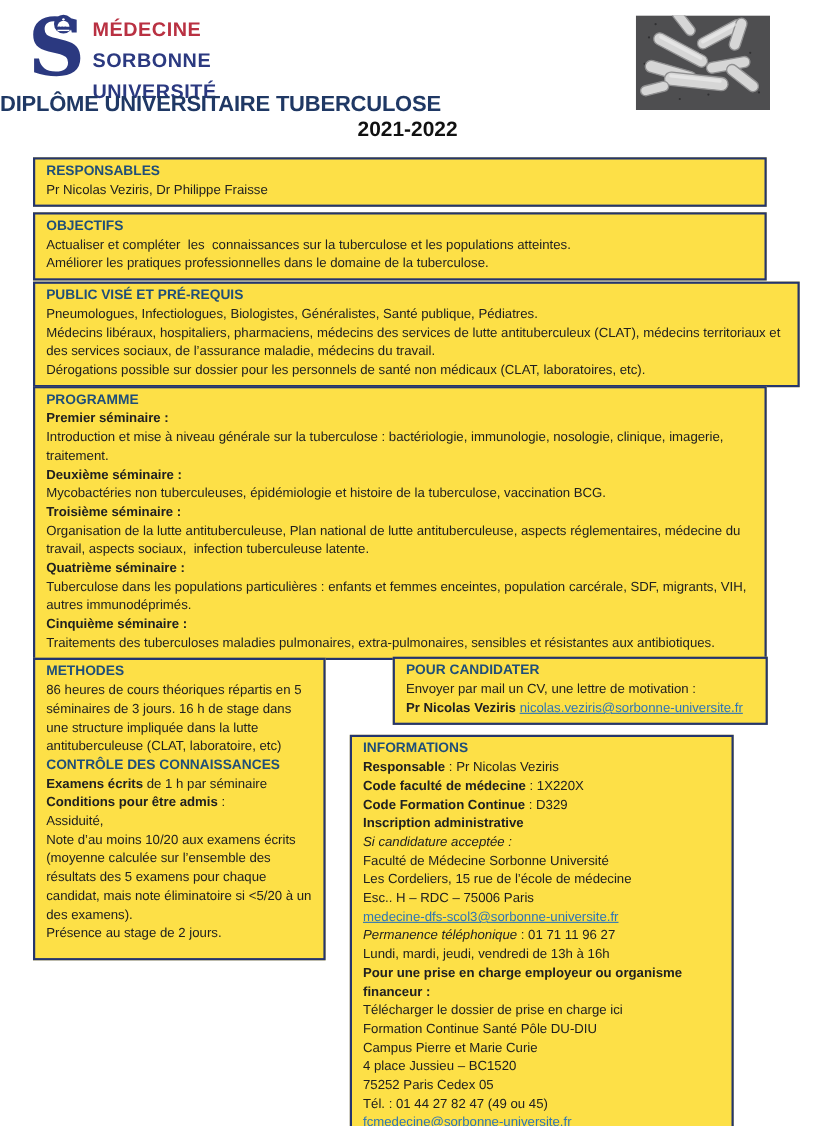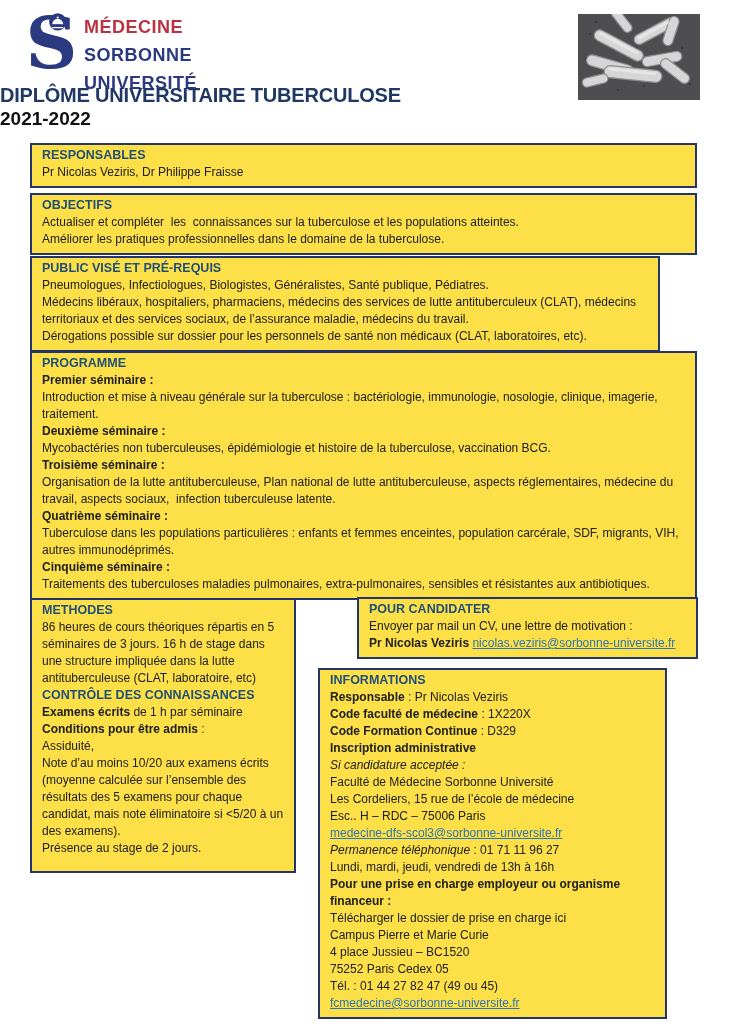--- a/index.html
+++ b/index.html
@@ -13,40 +13,40 @@
   .logo-text{display:flex;flex-direction:column;padding-top:8px;}
   .logo-line{font-weight:bold;font-size:18px;line-height:18px;letter-spacing:0.5px;}
   .logo-red{color:#B93142;}
   .logo-blue{color:#2B3980;margin-top:10px;}
   .micrograph{position:absolute;left:578px;top:14px;width:122px;height:86px;}
   .page-title{
     position:absolute;left:0;top:84px;width:741px;
     font-size:20px;font-weight:bold;color:#1F3864;letter-spacing:-0.2px;
   }
   .page-year{
-    position:absolute;left:0;top:108px;width:741px;
+    position:absolute;left:0;top:108px;width:741px;text-align:center;
     font-size:19px;font-weight:bold;color:#111111;
   }
   
   .box{
     position:absolute;background:#fde047;border:2px solid #24356E;
     padding:2px 10px 5px 10px;box-sizing:border-box;
   }
   .box-header{
     color:#1F4E79;font-weight:bold;font-size:12.5px;line-height:17px;
   }
   .gap-top{}
   .line{font-size:12px;line-height:17px;white-space:pre-wrap;}
   .seg-n{font-style:normal;}
   .seg-b{font-weight:bold;}
   .seg-i{font-style:italic;}
   .seg-l{color:#2E75B6;text-decoration:underline;cursor:pointer;}
   .box-responsables{left:30px;top:143px;width:667px;}
   .box-objectifs{left:30px;top:193px;width:667px;}
-  .box-public{left:30px;top:256px;width:630px;}
+  .box-public{left:30px;top:256px;width:697px;}
   .box-programme{left:30px;top:351px;width:667px;}
   .box-methodes{left:30px;top:598px;width:266px;min-height:275px;}
   .box-candidater{left:357px;top:597px;width:341px;}
   .box-informations{left:318px;top:668px;width:349px;}
 </style>
 </head>
 <body>
 
 <div class="logo">
   <svg class="logo-mark" viewBox="0 0 64 84">
@@ -173,19 +173,20 @@
       <div class="line"><span class="seg-b">Inscription administrative</span></div>
       <div class="line"><span class="seg-i">Si candidature acceptée :</span></div>
       <div class="line"><span class="seg-n">Faculté de Médecine Sorbonne Université</span></div>
       <div class="line"><span class="seg-n">Les Cordeliers, 15 rue de l’école de médecine</span></div>
       <div class="line"><span class="seg-n">Esc.. H – RDC – 75006 Paris</span></div>
       <div class="line"><a class="seg-l">medecine-dfs-scol3@sorbonne-universite.fr</a></div>
       <div class="line"><span class="seg-i">Permanence téléphonique</span><span class="seg-n"> : 01 71 11 96 27</span></div>
       <div class="line"><span class="seg-n">Lundi, mardi, jeudi, vendredi de 13h à 16h</span></div>
       <div class="line"><span class="seg-b">Pour une prise en charge employeur ou organisme financeur :</span></div>
       <div class="line"><span class="seg-n">Télécharger le dossier de prise en charge ici</span></div>
+      <div class="line"><span class="seg-n">Formation Continue Santé Pôle DU-DIU</span></div>
       <div class="line"><span class="seg-n">Campus Pierre et Marie Curie</span></div>
       <div class="line"><span class="seg-n">4 place Jussieu – BC1520</span></div>
       <div class="line"><span class="seg-n">75252 Paris Cedex 05</span></div>
       <div class="line"><span class="seg-n">Tél. : 01 44 27 82 47 (49 ou 45)</span></div>
       <div class="line"><a class="seg-l">fcmedecine@sorbonne-universite.fr</a></div>
     </div>
 </div>
 
 </body></html>

